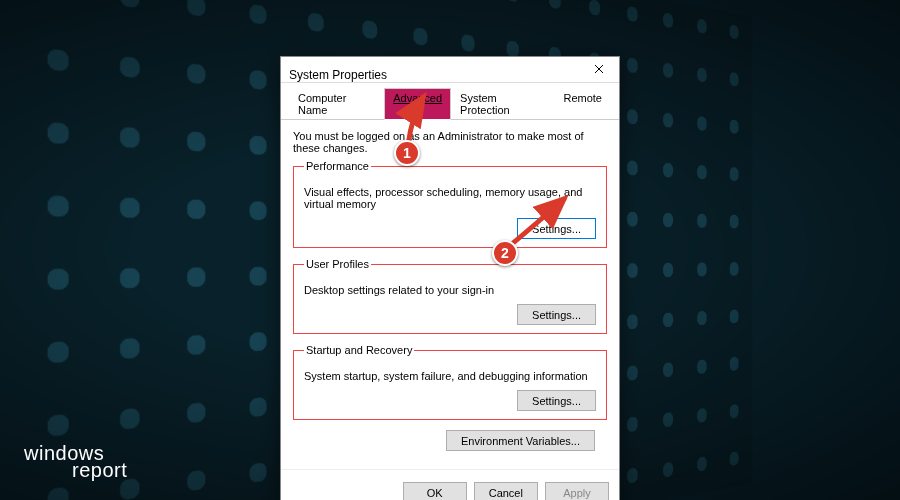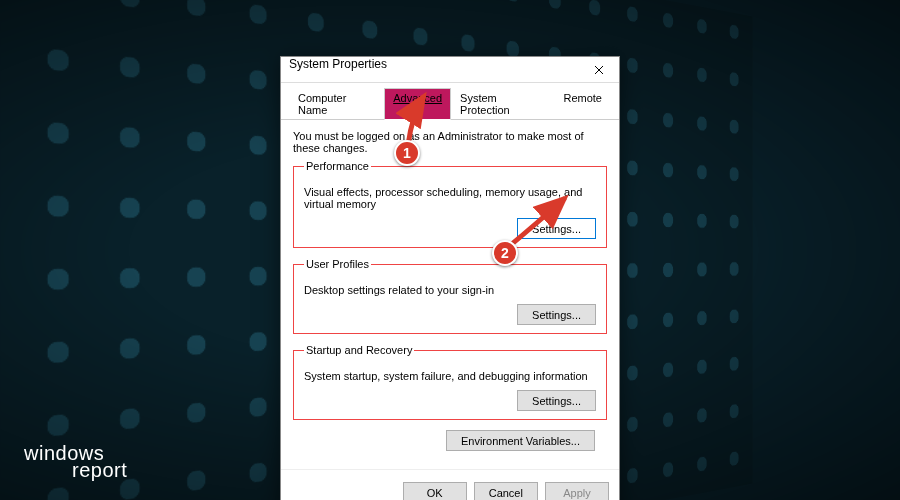--- a/index.html
+++ b/index.html
@@ -50,21 +50,21 @@
     left: 280px;
     top: 56px;
     width: 340px;
     background: #ffffff;
     border: 1px solid #888;
     box-shadow: 0 4px 20px rgba(0,0,0,0.5);
   }
   .titlebar {
     height: 26px;
     display: flex;
-    align-items: flex-start;
+    align-items: flex-end;
     padding: 0 2px 0 8px;
     background: #fff;
     border-bottom: 1px solid #ddd;
   }
   .titlebar .title { flex:1; font-size: 12px; color:#000;}
   .titlebar .close {
     width: 36px; height: 26px;
     display:flex; align-items:center; justify-content:center;
     font-size: 14px; color:#000;
   }

